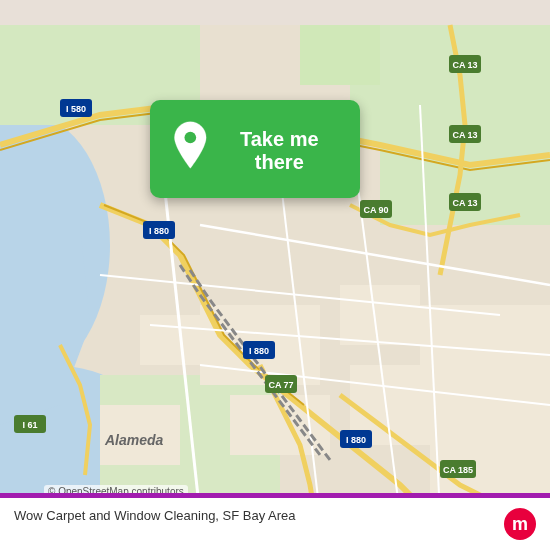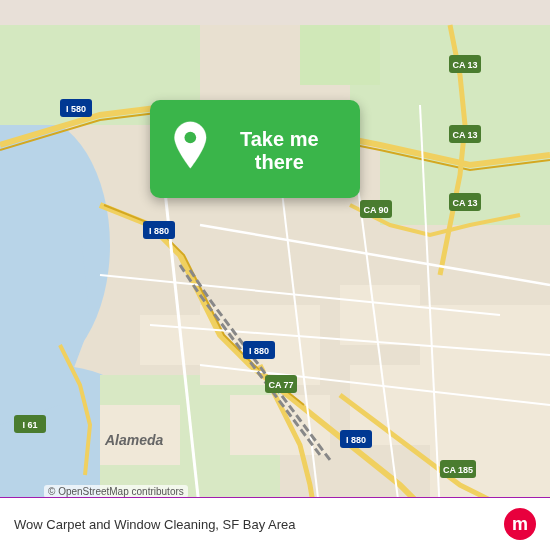--- a/index.html
+++ b/index.html
@@ -15,23 +15,22 @@
 
     
     #bottom-bar {
       position: absolute;
       bottom: 0;
       left: 0;
       width: 100%;
       background: white;
       padding: 10px 14px;
       display: flex;
-      align-items: center;
       justify-content: space-between;
-      border-top: 1px solid #a21caf;
+      border-top: 5px solid #a21caf;
       z-index: 10;
     }
 
     #bottom-text {
       font-size: 13px;
       color: #333;
       flex: 1;
     }
 
     #moovit-logo {

